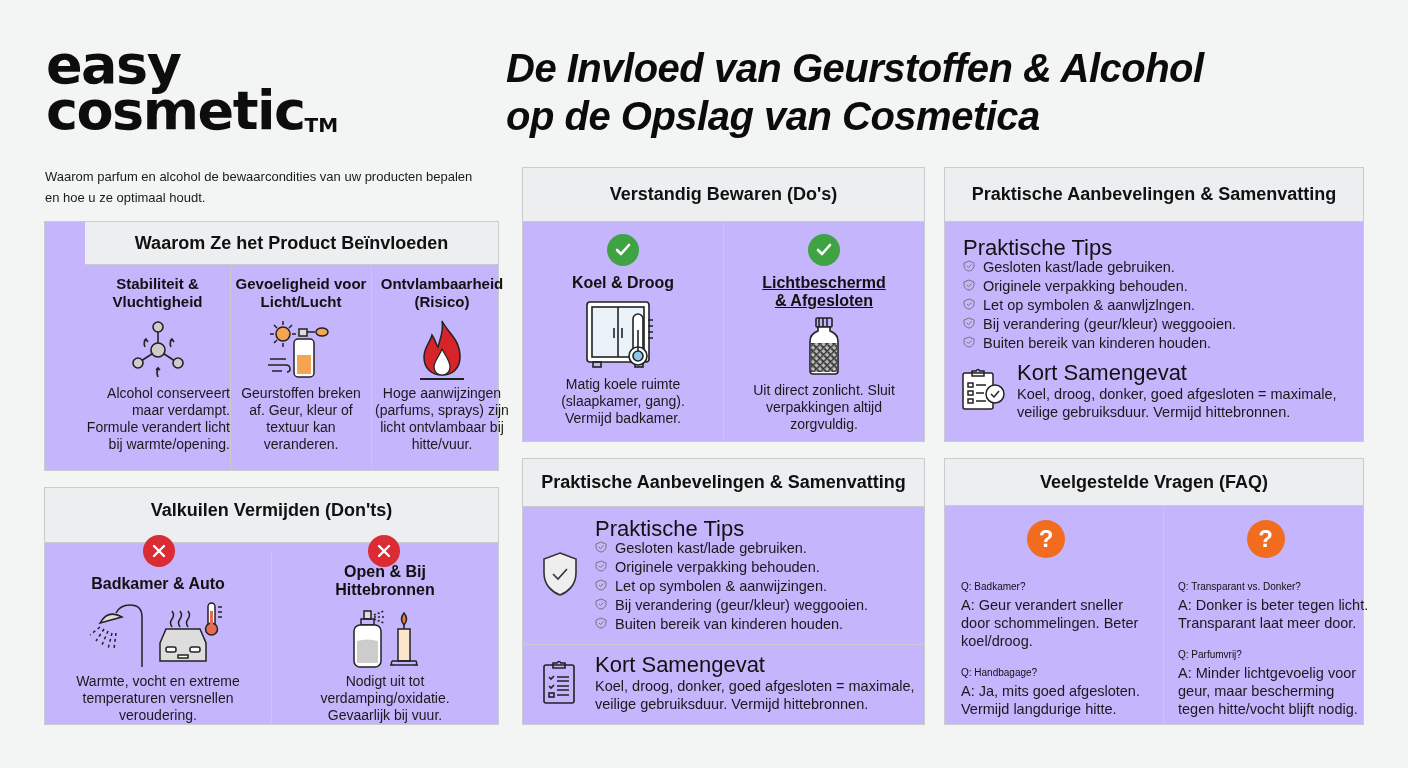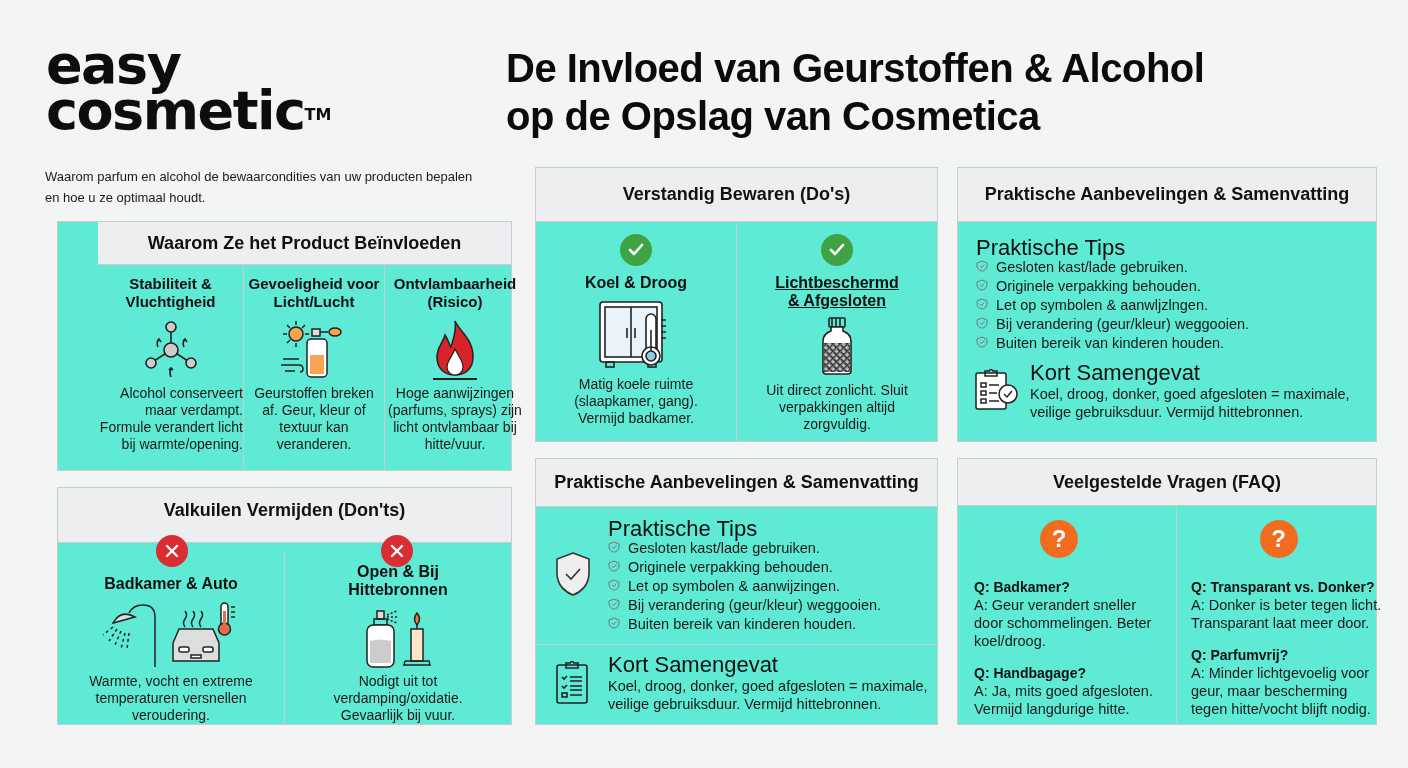--- a/index.html
+++ b/index.html
@@ -9,53 +9,54 @@
     font-family: "Liberation Sans", "DejaVu Sans", sans-serif;
     color: #111;
     position: relative;
   }
   .logo {
     position: absolute; left: 46px; top: 42px;
     font-family: "DejaVu Sans", sans-serif;
     font-weight: 700; font-size: 54px; line-height: 46px;
     letter-spacing: -1.5px; color: #0d0d0d;
   }
-  .logo .tm { font-size: 16px; vertical-align: top; position: relative; top: 4px; letter-spacing: 0; }
+  .logo .tm { font-size: 20px; vertical-align: top; position: relative; top: 14px; letter-spacing: 0; }
   .subtitle {
     position: absolute; left: 45px; top: 166px; width: 440px;
     font-size: 13px; line-height: 21px; color: #1a1a1a;
   }
   .main-title {
     position: absolute; left: 506px; top: 44px;
     font-weight: 700; font-size: 40px; line-height: 48px; color: #0b0b0b;
     letter-spacing: -0.5px;
+    font-style: italic;
   }
   .panel {
-    position: absolute; background: #5eead4; border: 1.5px solid #c9cccf; margin-left: 13px;
+    position: absolute; background: #c4b5fd; border: 1.5px solid #c9cccf;
   }
   .panel-header {
     background: #eceeef; border-bottom: 1.5px solid #c9cccf;
     font-weight: 700; font-size: 18px; color: #111;
     display: flex; align-items: center; justify-content: center; text-align: center;
   }
   .cols { display: flex; height: 100%; }
   .col { flex: 1; display: flex; flex-direction: column; align-items: center; text-align: center; border-right: 1.5px solid #c9cccf; position: relative; }
   .col:last-child { border-right: none; }
   .col-title { font-weight: 700; font-size: 15px; line-height: 18px; color: #111; }
   .col-text { font-size: 14px; line-height: 17px; color: #1a1a1a; }
   .icon svg { display: block; }
   .badge { width: 32px; height: 32px; border-radius: 50%; display: flex; align-items: center; justify-content: center; }
   .badge-green { background: #3fa344; }
   .badge-red { background: #db2b33; }
   .badge-orange { background: #f26c1f; color: #fff; font-weight: 700; font-size: 24px; width: 38px; height: 38px; }
   .tip-list { list-style: none; }
   .tip-list li { display: flex; align-items: center; font-size: 14.5px; line-height: 19px; color: #1a1a1a; }
   .tip-list li .tick { margin-right: 8px; flex: none; }
   .sub-h { font-weight: 400; font-size: 22px; line-height: 20px; color: #111; }
-  .faq-q { font-weight: 700; font-size: 14px; line-height: 18px; color: #111; }
+  .faq-q { font-weight: 400; font-size: 10px; line-height: 18px; color: #111; }
   .faq-a { font-size: 14.5px; line-height: 18px; color: #1a1a1a; }
 </style>
 </head>
 <body>
 
 <div class="logo">
   <div>easy</div>
   <div><span>cosmetic</span><span class="tm">TM</span></div>
 </div>
 <div class="subtitle">Waarom parfum en alcohol de bewaarcondities van uw producten bepalen en hoe u ze optimaal houdt.</div>

